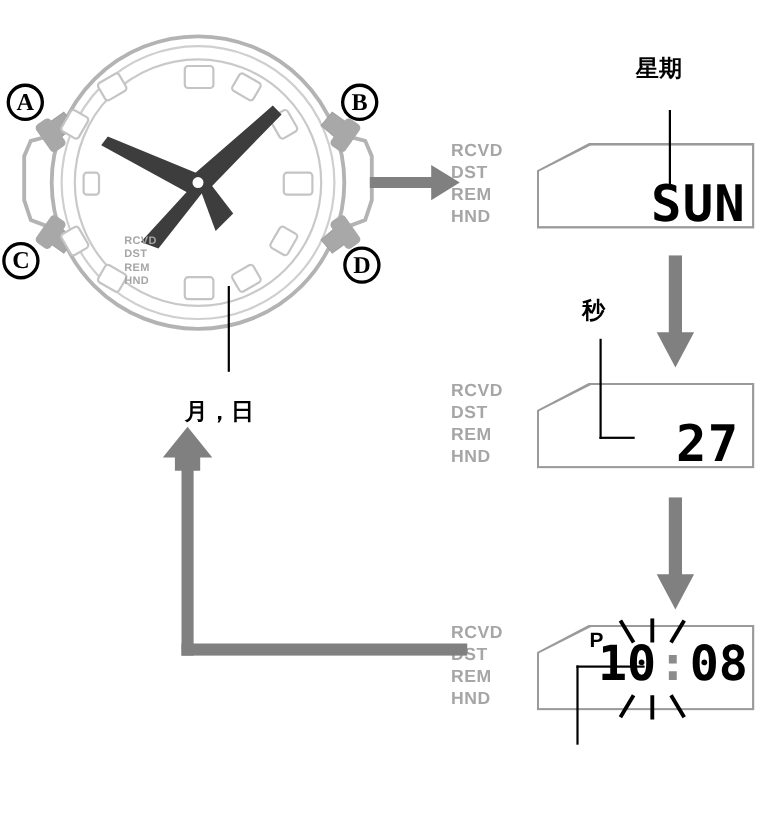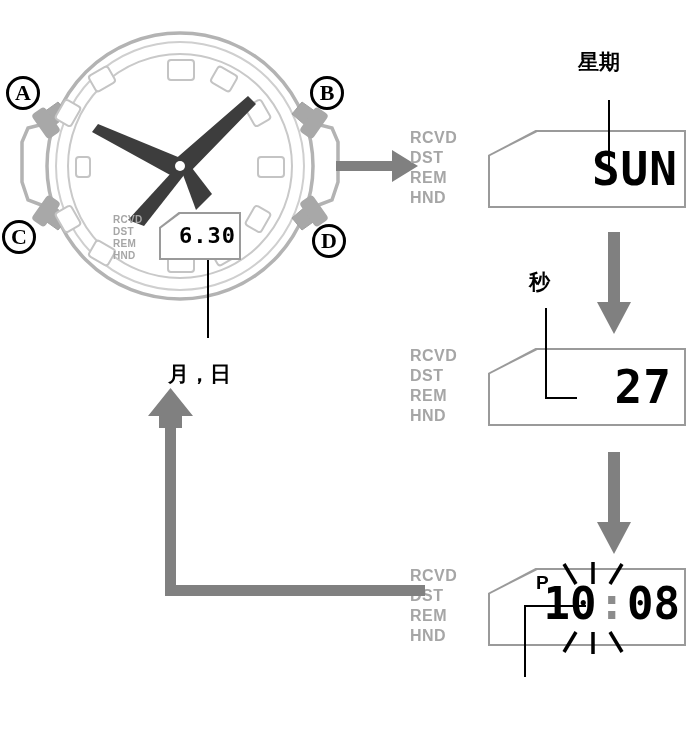--- a/index.html
+++ b/index.html
@@ -61,21 +61,21 @@
     font-weight: bold;
     font-size: 16px;
     letter-spacing: 0.5px;
     line-height: 20px;
   }
   .lcd-indicators div { white-space: nowrap; }
   .lcd-content {
     position: absolute;
     inset: 0;
     display: flex;
-    align-items: center;
+    align-items: flex-end;
     justify-content: flex-end;
     padding-right: 8px;
   }
 
   
   .dot-text {
     font-family: "DejaVu Sans Mono", "Liberation Mono", monospace;
     font-weight: bold;
     color: #000;
     letter-spacing: 1px;
@@ -169,27 +169,20 @@
     </svg>
   </div>
 
   <div class="abs" style="left:113px; top:214px; width:44px; color:#a6a6a6; font-weight:bold; font-size:10px; line-height:12px; letter-spacing:0.3px;">
     <div>RCVD</div>
     <div>DST</div>
     <div>REM</div>
     <div>HND</div>
   </div>
 
-  <div class="abs" style="left:159px; top:212px; width:82px; height:48px;">
-    <div class="lcd-shape"></div>
-    <div class="lcd-shape-inner"></div>
-    <div class="lcd-content" style="padding-right:5px;">
-      <span class="dot-text" style="font-size:22px;">6.30</span>
-    </div>
-  </div>
 
   <div class="abs callout-line" style="left:207px; top:260px; width:2px; height:78px;"></div>
   <div class="abs cjk" style="left:168px; top:364px;">月，日</div>
 
   <div class="abs" style="left:336px; top:148px;">
     <svg width="84" height="36" viewBox="0 0 84 36">
       <path d="M 0 13 L 56 13 L 56 2 L 82 18 L 56 34 L 56 23 L 0 23 Z" fill="#808080"></path>
     </svg>
   </div>
 

